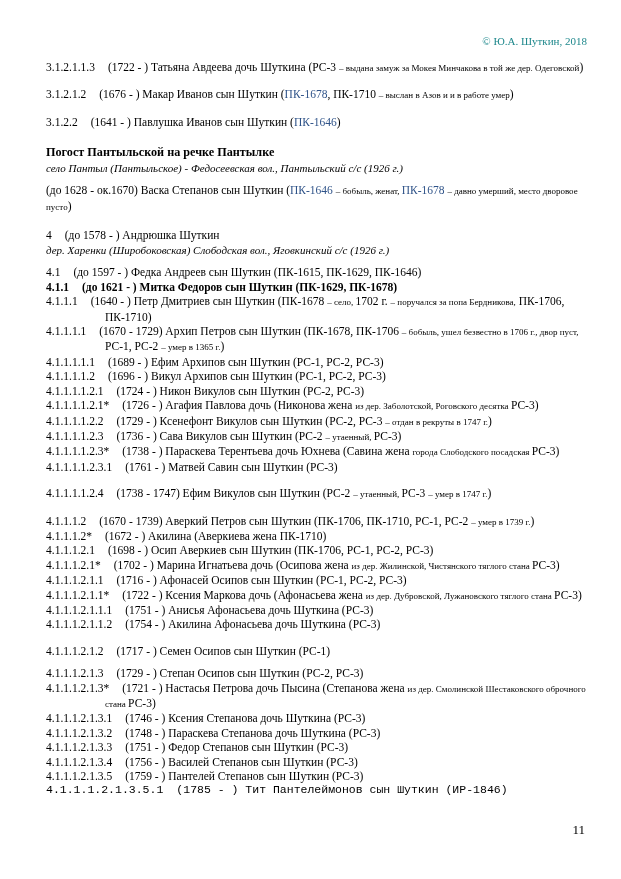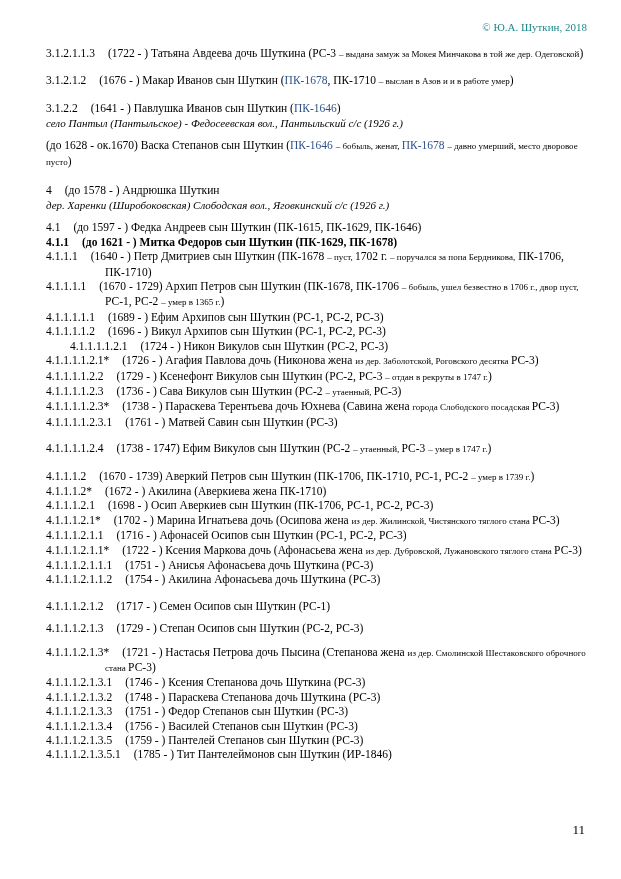--- a/index.html
+++ b/index.html
@@ -6,21 +6,21 @@
   body{
     width:621px;height:879px;
     background:#ffffff;
     position:relative;
     font-family:"Liberation Serif","DejaVu Serif",serif;
     color:#000;
     overflow:hidden;
   }
   .page{
     position:absolute;inset:0;
-    padding:20px 34px 0 46px;
+    padding:34px 34px 0 46px;
     box-sizing:border-box;
   }
   .copyright{
     text-align:right;
     font-size:11px;
     line-height:14px;
     color:var(--teal,#1F888C);
   }
   .content{margin-top:12px;}
   .entry{
@@ -55,49 +55,50 @@
 </style>
 </head>
 <body style="--link: #2E5288; --teal: #1F888C;">
 
 <div class="page">
   <div class="copyright">© Ю.А. Шуткин, 2018</div>
   <div class="content" id="content">
       <div class="entry" style="margin-top: 0px;"><span class="num">3.1.2.1.1.3</span><span>(1722 - ) Татьяна Авдеева дочь Шуткина (РС-3 </span><span class="sm">– выдана замуж за Мокея Минчакова в той же дер. Одеговской</span><span>)</span></div>
       <div class="entry" style="margin-top: 12px;"><span class="num">3.1.2.1.2</span><span>(1676 - ) Макар Иванов сын Шуткин (</span><span class="blue">ПК-1678</span><span>, ПК-1710 </span><span class="sm">– выслан в Азов и и в работе умер</span><span>)</span></div>
       <div class="entry" style="margin-top: 12px;"><span class="num">3.1.2.2</span><span>(1641 - ) Павлушка Иванов сын Шуткин (</span><span class="blue">ПК-1646</span><span>)</span></div>
+      <div class="heading" style="margin-top: 16px;">Погост Пантыльской на речке Пантылке</div>
       <div class="subtitle" style="margin-top: 1px;">село Пантыл (Пантыльское) - Федосеевская вол., Пантыльский с/с (1926 г.)</div>
       <div class="para" style="margin-top: 8px;"><span>(до 1628 - ок.1670) Васка Степанов сын Шуткин (</span><span class="blue">ПК-1646</span><span> </span><span class="sm">– бобыль, женат, </span><span class="blue">ПК-1678</span><span> </span><span class="sm">– давно умерший, место дворовое пусто</span><span>)</span></div>
       <div class="entry" style="margin-top: 14px;"><span class="num">4</span><span>(до 1578 - ) Андрюшка Шуткин</span></div>
       <div class="subtitle" style="margin-top: 1px;">дер. Харенки (Широбоковская) Слободская вол., Яговкинский с/с  (1926 г.)</div>
       <div class="entry" style="margin-top: 8px;"><span class="num">4.1</span><span>(до 1597 - ) Федка Андреев сын Шуткин (ПК-1615, ПК-1629, ПК-1646)</span></div>
       <div class="entry" style="margin-top: 0px; font-weight: bold;"><span class="num">4.1.1</span><span>(до 1621 - ) Митка Федоров сын Шуткин (ПК-1629, ПК-1678)</span></div>
-      <div class="entry" style="margin-top: 0px;"><span class="num">4.1.1.1</span><span>(1640 - ) Петр Дмитриев сын Шуткин (ПК-1678 </span><span class="sm">– пуст, </span><span>1702 г. </span><span class="sm">– поручался за попа Бердникова,</span><span> ПК-1706, ПК-1710)</span></div>
+      <div class="entry" style="margin-top: 0px;"><span class="num">4.1.1.1</span><span>(1640 - ) Петр Дмитриев сын Шуткин (ПК-1678 </span><span class="sm">– село, </span><span>1702 г. </span><span class="sm">– поручался за попа Бердникова,</span><span> ПК-1706, ПК-1710)</span></div>
       <div class="entry" style="margin-top: 0px;"><span class="num">4.1.1.1.1</span><span>(1670 - 1729) Архип Петров сын Шуткин (ПК-1678, ПК-1706 </span><span class="sm">– бобыль, ушел безвестно в 1706 г., двор пуст, </span><span>РС-1, РС-2 </span><span class="sm">– умер в 1365 г.</span><span>)</span></div>
       <div class="entry" style="margin-top: 0px;"><span class="num">4.1.1.1.1.1</span><span>(1689 - ) Ефим Архипов сын Шуткин (РС-1, РС-2, РС-3)</span></div>
       <div class="entry" style="margin-top: 0px;"><span class="num">4.1.1.1.1.2</span><span>(1696 - ) Викул Архипов сын Шуткин (РС-1, РС-2, РС-3)</span></div>
-      <div class="entry" style="margin-top: 0px; margin-left: 24px;"><span class="num">4.1.1.1.1.2.1</span><span>(1724 - ) Никон Викулов сын Шуткин (РС-2, РС-3)</span></div>
+      <div class="entry" style="margin-top: 0px;"><span class="num">4.1.1.1.1.2.1</span><span>(1724 - ) Никон Викулов сын Шуткин (РС-2, РС-3)</span></div>
       <div class="entry" style="margin-top: 0px;"><span class="num">4.1.1.1.1.2.1*</span><span>(1726 - ) Агафия Павлова дочь (Никонова жена </span><span class="sm">из дер. Заболотской, Роговского десятка </span><span>РС-3)</span></div>
       <div class="entry" style="margin-top: 0px;"><span class="num">4.1.1.1.1.2.2</span><span>(1729 - ) Ксенефонт Викулов сын Шуткин (РС-2, РС-3 </span><span class="sm">– отдан в рекруты в 1747 г.</span><span>)</span></div>
       <div class="entry" style="margin-top: 0px;"><span class="num">4.1.1.1.1.2.3</span><span>(1736 - ) Сава Викулов сын Шуткин (РС-2 </span><span class="sm">– утаенный, </span><span>РС-3)</span></div>
       <div class="entry" style="margin-top: 0px;"><span class="num">4.1.1.1.1.2.3*</span><span>(1738 - ) Параскева Терентьева дочь Юхнева (Савина жена </span><span class="sm">города Слободского посадская </span><span>РС-3)</span></div>
       <div class="entry" style="margin-top: 0px;"><span class="num">4.1.1.1.1.2.3.1</span><span>(1761 - ) Матвей Савин сын Шуткин (РС-3)</span></div>
       <div class="entry" style="margin-top: 12px;"><span class="num">4.1.1.1.1.2.4</span><span>(1738 - 1747) Ефим Викулов сын Шуткин (РС-2 </span><span class="sm">– утаенный, </span><span>РС-3 </span><span class="sm">– умер в 1747 г.</span><span>)</span></div>
       <div class="entry" style="margin-top: 12px;"><span class="num">4.1.1.1.2</span><span>(1670 - 1739) Аверкий Петров сын Шуткин (ПК-1706, ПК-1710, РС-1, РС-2 </span><span class="sm">– умер в 1739 г.</span><span>)</span></div>
       <div class="entry" style="margin-top: 0px;"><span class="num">4.1.1.1.2*</span><span>(1672 - ) Акилина (Аверкиева жена ПК-1710)</span></div>
       <div class="entry" style="margin-top: 0px;"><span class="num">4.1.1.1.2.1</span><span>(1698 - ) Осип Аверкиев сын Шуткин (ПК-1706, РС-1, РС-2, РС-3)</span></div>
       <div class="entry" style="margin-top: 0px;"><span class="num">4.1.1.1.2.1*</span><span>(1702 - ) Марина Игнатьева дочь (Осипова жена </span><span class="sm">из дер. Жилинской, Чистянского тяглого стана </span><span>РС-3)</span></div>
       <div class="entry" style="margin-top: 0px;"><span class="num">4.1.1.1.2.1.1</span><span>(1716 - ) Афонасей Осипов сын Шуткин (РС-1, РС-2, РС-3)</span></div>
       <div class="entry" style="margin-top: 0px;"><span class="num">4.1.1.1.2.1.1*</span><span>(1722 - ) Ксения Маркова дочь (Афонасьева жена </span><span class="sm">из дер. Дубровской, Лужановского тяглого стана </span><span>РС-3)</span></div>
       <div class="entry" style="margin-top: 0px;"><span class="num">4.1.1.1.2.1.1.1</span><span>(1751 - ) Анисья Афонасьева дочь Шуткина (РС-3)</span></div>
       <div class="entry" style="margin-top: 0px;"><span class="num">4.1.1.1.2.1.1.2</span><span>(1754 - ) Акилина Афонасьева дочь Шуткина (РС-3)</span></div>
       <div class="entry" style="margin-top: 12px;"><span class="num">4.1.1.1.2.1.2</span><span>(1717 - ) Семен Осипов сын Шуткин (РС-1)</span></div>
       <div class="entry" style="margin-top: 8px;"><span class="num">4.1.1.1.2.1.3</span><span>(1729 - ) Степан Осипов сын Шуткин (РС-2, РС-3)</span></div>
-      <div class="entry" style="margin-top: 9px;"><span class="num">4.1.1.1.2.1.3*</span><span>(1721 - ) Настасья Петрова дочь Пысина (Степанова жена </span><span class="sm">из дер. Смолинской Шестаковского оброчного стана </span><span>РС-3)</span></div>
+      <div class="entry" style="margin-top: 0px;"><span class="num">4.1.1.1.2.1.3*</span><span>(1721 - ) Настасья Петрова дочь Пысина (Степанова жена </span><span class="sm">из дер. Смолинской Шестаковского оброчного стана </span><span>РС-3)</span></div>
       <div class="entry" style="margin-top: 0px;"><span class="num">4.1.1.1.2.1.3.1</span><span>(1746 - ) Ксения Степанова дочь Шуткина (РС-3)</span></div>
       <div class="entry" style="margin-top: 0px;"><span class="num">4.1.1.1.2.1.3.2</span><span>(1748 - ) Параскева Степанова дочь Шуткина (РС-3)</span></div>
       <div class="entry" style="margin-top: 0px;"><span class="num">4.1.1.1.2.1.3.3</span><span>(1751 - ) Федор Степанов сын Шуткин (РС-3)</span></div>
       <div class="entry" style="margin-top: 0px;"><span class="num">4.1.1.1.2.1.3.4</span><span>(1756 - ) Василей Степанов сын Шуткин (РС-3)</span></div>
       <div class="entry" style="margin-top: 0px;"><span class="num">4.1.1.1.2.1.3.5</span><span>(1759 - ) Пантелей Степанов сын Шуткин (РС-3)</span></div>
-      <div class="entry" style="margin-top: 0px;"><span class="num">4.1.1.1.2.1.3.5.1</span><span>(1785 - ) Тит Пантелеймонов сын Шуткин (ИР-1846)</span></div>
+      <div class="entry" style="margin-top: 0px; font-family: Liberation Mono, monospace;"><span class="num">4.1.1.1.2.1.3.5.1</span><span>(1785 - ) Тит Пантелеймонов сын Шуткин (ИР-1846)</span></div>
     </div>
   <div class="pagenum">11</div>
 </div>
 
 </body></html>

